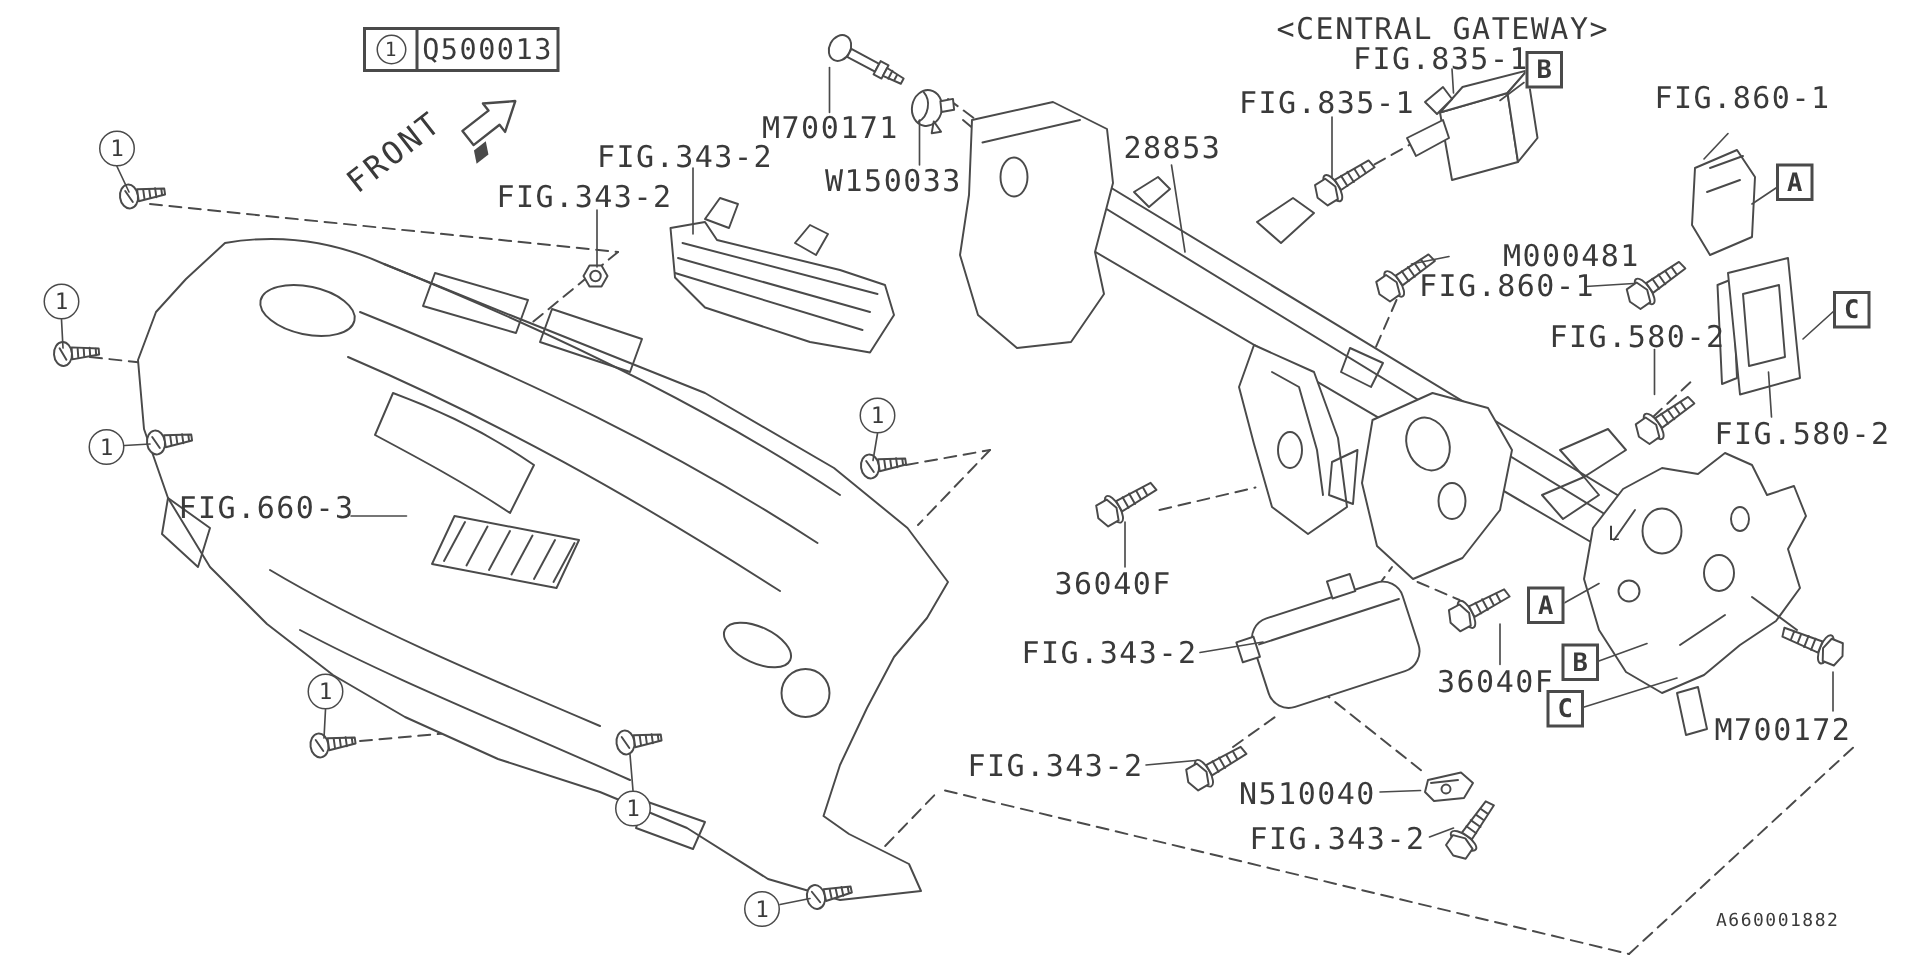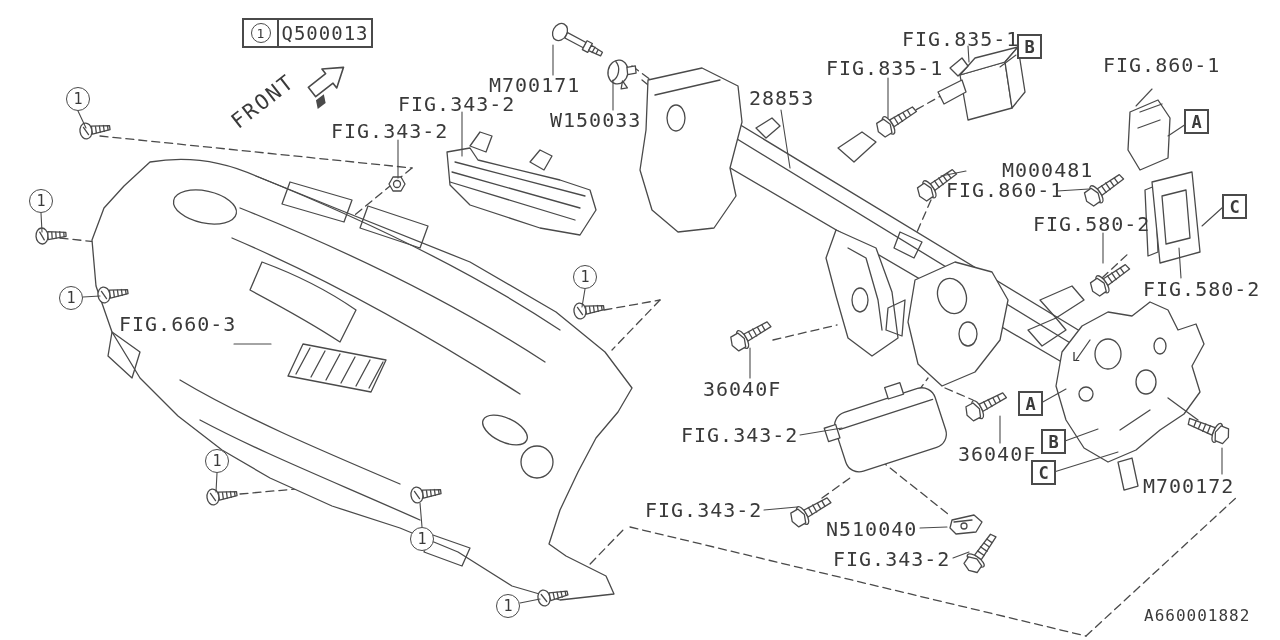--- a/index.html
+++ b/index.html
@@ -10,21 +10,21 @@
   .lbl.small{font-size:13px;}
   .circle1{position:absolute;width:24px;height:24px;border:1.5px solid #4a4a4a;border-radius:50%;
            display:flex;align-items:center;justify-content:center;font-size:15px;color:#3a3a3a;box-sizing:border-box;background:#fff;}
   .letterbox{position:absolute;width:25px;height:25px;border:2px solid #4a4a4a;display:flex;align-items:center;
              justify-content:center;font-size:17px;font-weight:bold;color:#3a3a3a;box-sizing:border-box;background:#fff;}
   #legend{position:absolute;left:242px;top:18px;width:131px;height:30px;border:2px solid #4a4a4a;display:flex;box-sizing:border-box;background:#fff;}
   #legend .cell1{width:33px;border-right:2px solid #4a4a4a;display:flex;align-items:center;justify-content:center;}
   #legend .cell1 .c{width:20px;height:20px;border:1.5px solid #4a4a4a;border-radius:50%;display:flex;align-items:center;justify-content:center;font-size:13px;color:#3a3a3a;box-sizing:border-box;}
   #legend .cell2{flex:1;display:flex;align-items:center;justify-content:center;font-size:19px;letter-spacing:1px;color:#3a3a3a;}
   #front{position:absolute;left:234px;top:112px;font-size:21px;color:#3a3a3a;transform:rotate(-38deg);transform-origin:left center;letter-spacing:2px;}
-  #drawingno{position:absolute;left:1144px;top:606px;font-size:16px;letter-spacing:1px;color:#3a3a3a;}
+  #drawingno{position:absolute;left:1144px;top:606px;font-size:12px;letter-spacing:1px;color:#3a3a3a;}
 </style>
 </head>
 <body>
 
 <div id="canvas">
 
 <svg id="lineart" width="1280" height="640" viewBox="0 0 1280 640" fill="none" stroke="#4a4a4a" stroke-width="1.3" stroke-linejoin="round" stroke-linecap="round">
   <defs>
     <g id="screw">
       <ellipse cx="0" cy="0" rx="6" ry="8" fill="#fff"></ellipse>
@@ -254,33 +254,34 @@
 
 <div id="legend">
   <div class="cell1">
     <div class="c">1</div>
   </div>
   <div class="cell2">Q500013</div>
 </div>
 
 <div id="front">FRONT</div>
 
-<div class="lbl" style="left:489px;top:75px">M700171</div>
+<div class="lbl" style="left:508px;top:75px">M700171</div>
 <div class="lbl" style="left:550px;top:110px">W150033</div>
 <div class="lbl" style="left:398px;top:94px">FIG.343-2</div>
 <div class="lbl" style="left:331px;top:121px">FIG.343-2</div>
+<div class="lbl" style="left:851px;top:9px">&lt;CENTRAL GATEWAY&gt;</div>
 <div class="lbl" style="left:902px;top:29px">FIG.835-1</div>
 <div class="lbl" style="left:826px;top:58px">FIG.835-1</div>
 <div class="lbl" style="left:1103px;top:55px">FIG.860-1</div>
 <div class="lbl" style="left:749px;top:88px">28853</div>
 <div class="lbl" style="left:1002px;top:160px">M000481</div>
 <div class="lbl" style="left:946px;top:180px">FIG.860-1</div>
 <div class="lbl" style="left:1033px;top:214px">FIG.580-2</div>
 <div class="lbl" style="left:1143px;top:279px">FIG.580-2</div>
-<div class="lbl" style="left:119px;top:314px">FIG.660-3</div>
+<div class="lbl" style="left:119px;top:328px">FIG.660-3</div>
 <div class="lbl" style="left:703px;top:379px">36040F</div>
 <div class="lbl" style="left:681px;top:425px">FIG.343-2</div>
 <div class="lbl" style="left:958px;top:444px">36040F</div>
 <div class="lbl" style="left:1143px;top:476px">M700172</div>
 <div class="lbl" style="left:645px;top:500px">FIG.343-2</div>
 <div class="lbl" style="left:826px;top:519px">N510040</div>
 <div class="lbl" style="left:833px;top:549px">FIG.343-2</div>
 <div class="lbl small" style="left:1072px;top:350px">L</div>
 
 <div class="letterbox" style="left:1017px;top:34px">B</div>

